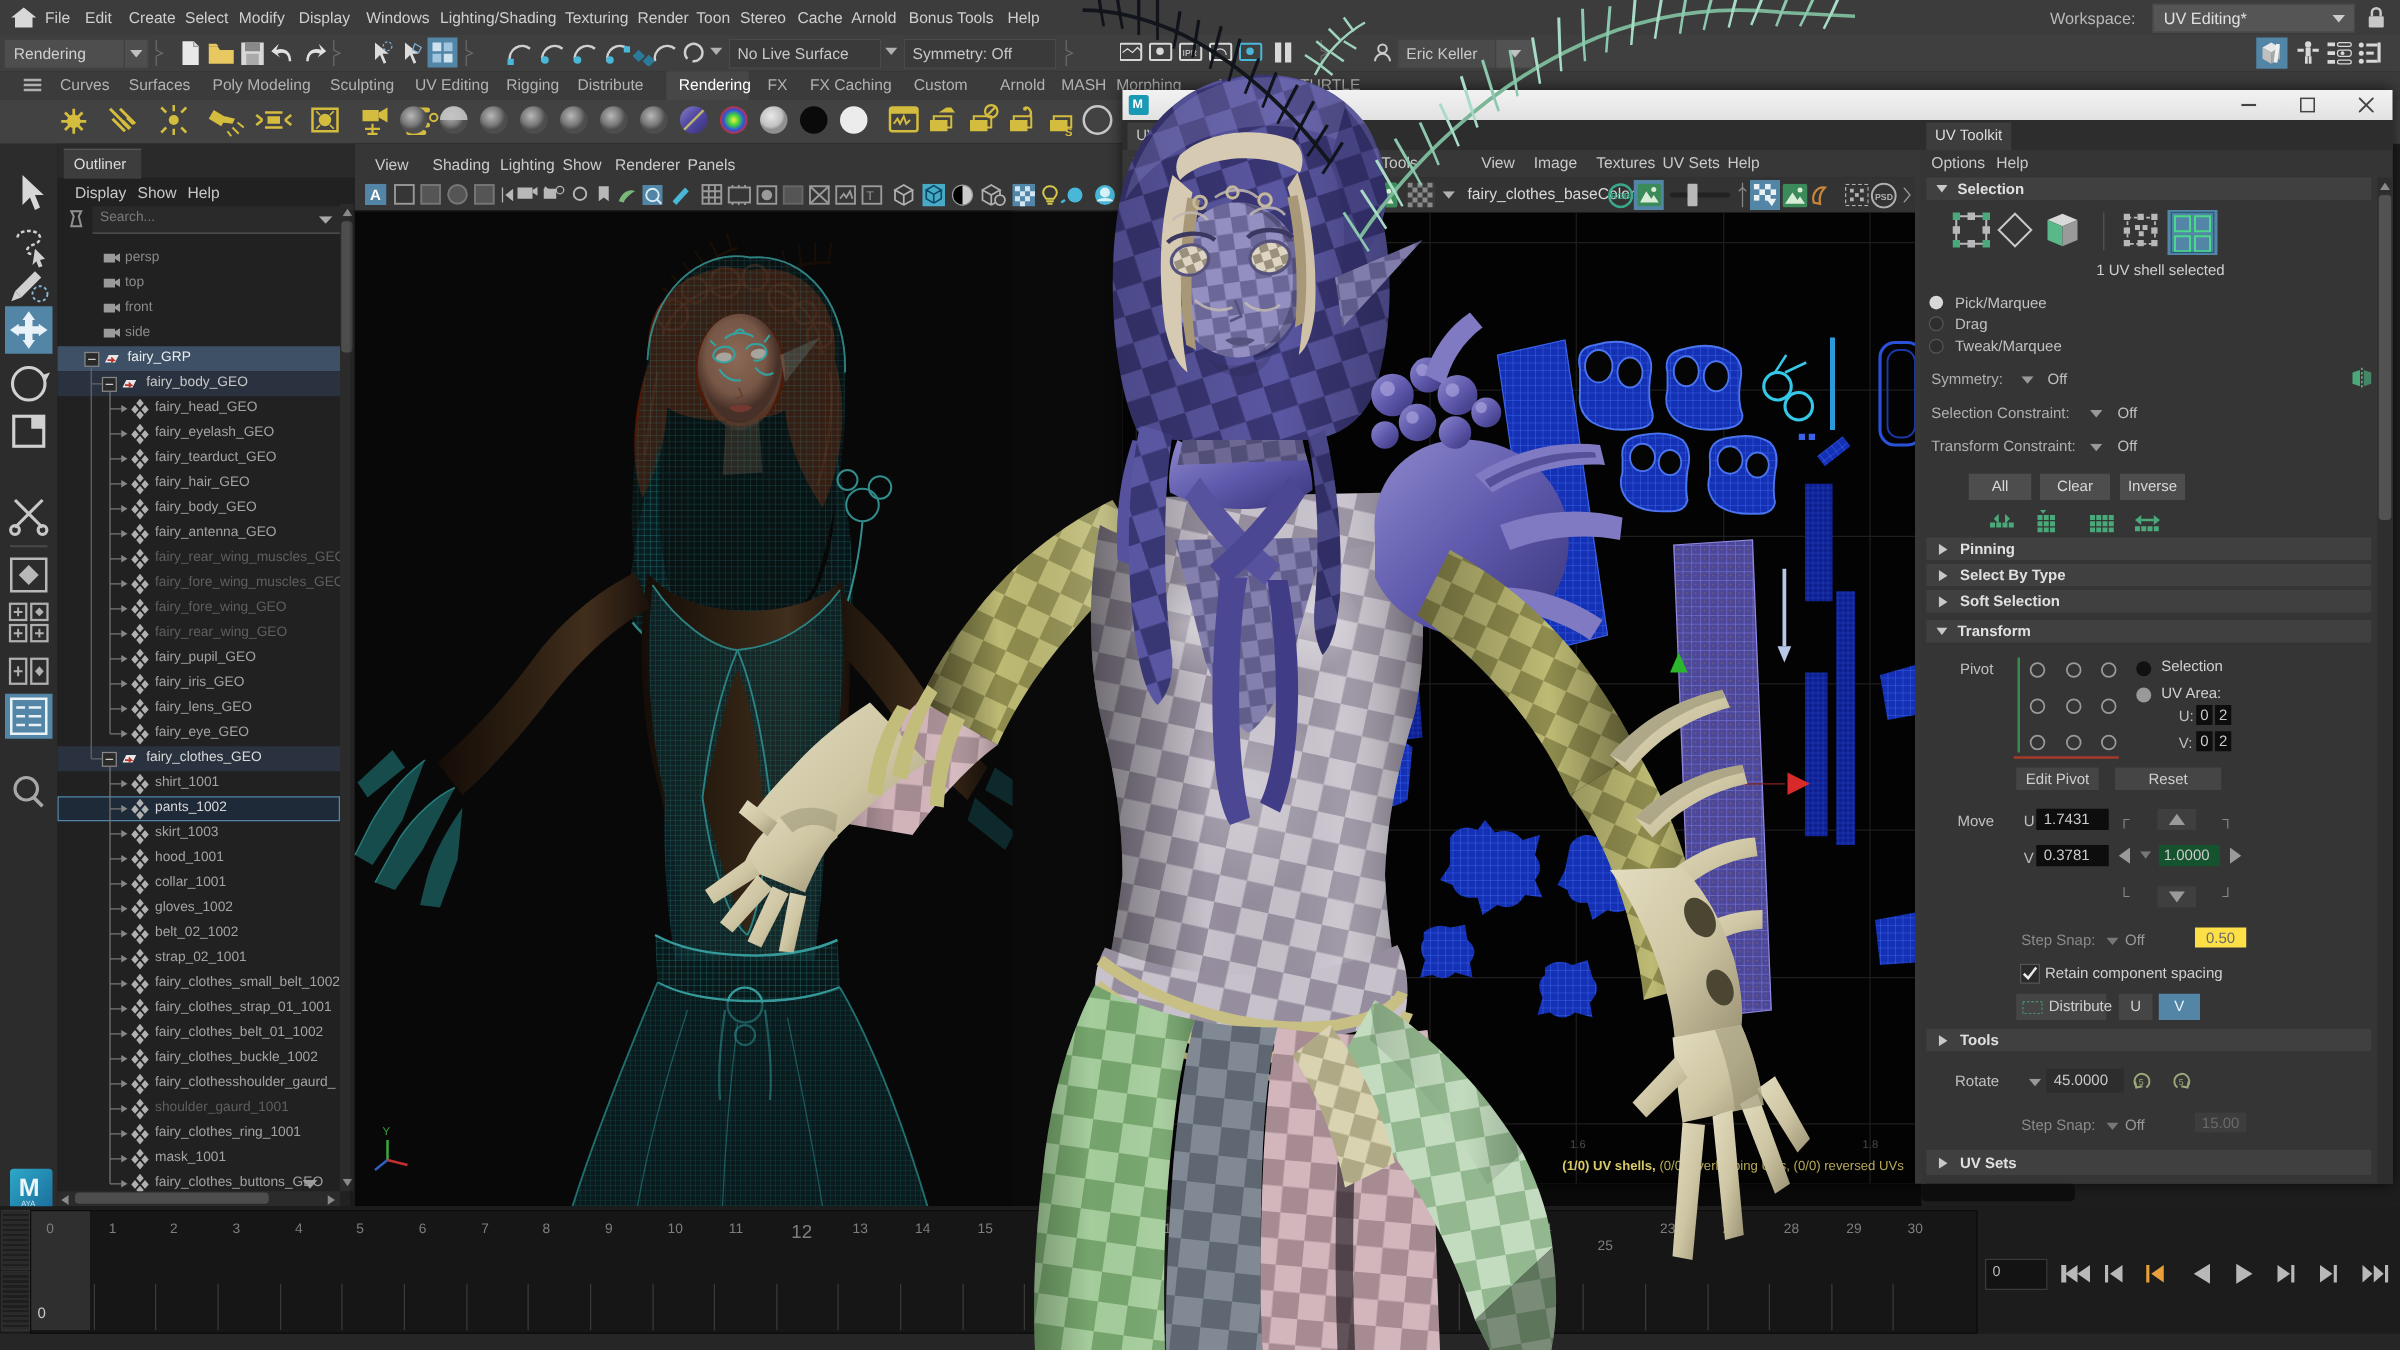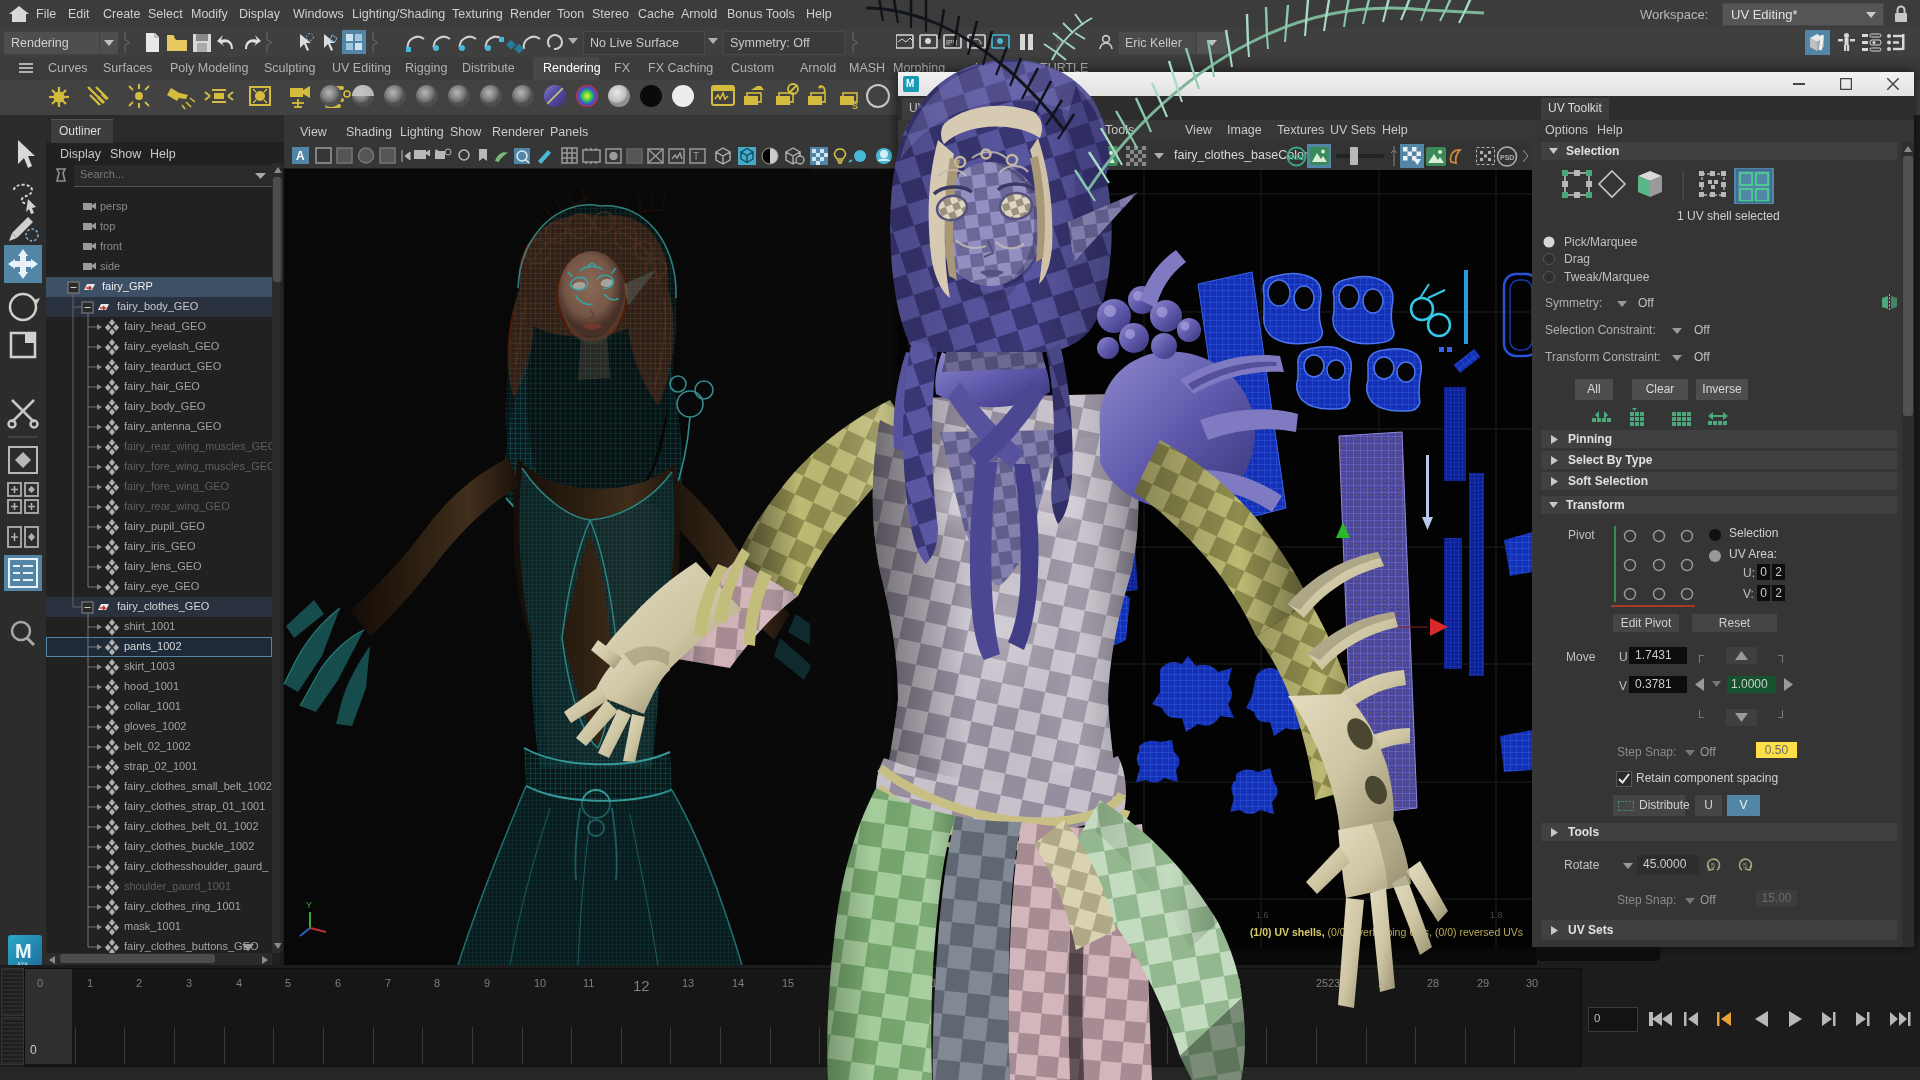--- a/index.html
+++ b/index.html
@@ -1233,21 +1233,21 @@
   <svg class="abs" style="left:135px;top:232px;" width="10" height="7">
         <path d="M0 0 L10 0 L5 6 Z" fill="#999"></path>
       </svg>
   <span class="txt" style="left:157px;top:227px;">Off</span>
   <span class="txt" style="left:8px;top:254px;color:#b0b0b0;">Transform Constraint:</span>
   <svg class="abs" style="left:135px;top:259px;" width="10" height="7">
         <path d="M0 0 L10 0 L5 6 Z" fill="#999"></path>
       </svg>
   <span class="txt" style="left:157px;top:254px;">Off</span>
 
-  <div class="abs" style="left:38px;top:283px;width:38px;height:21px;background:#4d4d4d;text-align:center;line-height:21px;color:#d8d8d8;">All</div>
+  <div class="abs" style="left:38px;top:283px;width:50px;height:21px;background:#4d4d4d;text-align:center;line-height:21px;color:#d8d8d8;">All</div>
   <div class="abs" style="left:95px;top:283px;width:56px;height:21px;background:#4d4d4d;text-align:center;line-height:21px;color:#d8d8d8;">Clear</div>
   <div class="abs" style="left:159px;top:283px;width:52px;height:21px;background:#4d4d4d;text-align:center;line-height:21px;color:#d8d8d8;">Inverse</div>
 
   <svg class="abs" style="left:55px;top:312px;" width="140" height="18" viewBox="0 0 140 18">
     <g fill="#4aa87a">
       <rect x="0" y="10" width="4" height="4"></rect>
           <rect x="5" y="10" width="4" height="4"></rect>
           <rect x="10" y="10" width="4" height="4"></rect>
           <rect x="15" y="10" width="4" height="4"></rect>
       <path d="M3 7 L7 3 L7 11 Z M16 7 L12 3 L12 11 Z"></path>
@@ -1471,21 +1471,21 @@
   <span class="txt" style="left:782px;top:12px;font-size:11px;color:#7e7e7e;">15</span>
   <span class="txt" style="left:831px;top:12px;font-size:11px;color:#7e7e7e;">16</span>
   <span class="txt" style="left:881px;top:12px;font-size:11px;color:#7e7e7e;">17</span>
   <span class="txt" style="left:931px;top:12px;font-size:11px;color:#7e7e7e;">18</span>
   <span class="txt" style="left:980px;top:12px;font-size:11px;color:#7e7e7e;">19</span>
   <span class="txt" style="left:1030px;top:12px;font-size:11px;color:#7e7e7e;">20</span>
   <span class="txt" style="left:1080px;top:12px;font-size:11px;color:#7e7e7e;">21</span>
   <span class="txt" style="left:1129px;top:12px;font-size:11px;color:#7e7e7e;">22</span>
   <span class="txt" style="left:1179px;top:12px;font-size:11px;color:#7e7e7e;">23</span>
   <span class="txt" style="left:1229px;top:12px;font-size:11px;color:#7e7e7e;">24</span>
-  <span class="txt" style="left:1278px;top:12px;font-size:11px;color:#7e7e7e;margin-left:38px;">25</span>
+  <span class="txt" style="left:1278px;top:26px;font-size:11px;color:#7e7e7e;">25</span>
   <span class="txt" style="left:1328px;top:12px;font-size:11px;color:#7e7e7e;">23</span>
   <span class="txt" style="left:1378px;top:12px;font-size:11px;color:#7e7e7e;">27</span>
   <span class="txt" style="left:1427px;top:12px;font-size:11px;color:#7e7e7e;">28</span>
   <span class="txt" style="left:1477px;top:12px;font-size:11px;color:#7e7e7e;">29</span>
   <span class="txt" style="left:1526px;top:12px;font-size:11px;color:#7e7e7e;">30</span>
       </div>
   <div id="tlticks">
         <div class="abs" style="left:75px;top:62px;width:1px;height:37px;background:#3a3a3a;"></div>
   <div class="abs" style="left:124px;top:62px;width:1px;height:37px;background:#3a3a3a;"></div>
   <div class="abs" style="left:174px;top:62px;width:1px;height:37px;background:#3a3a3a;"></div>

